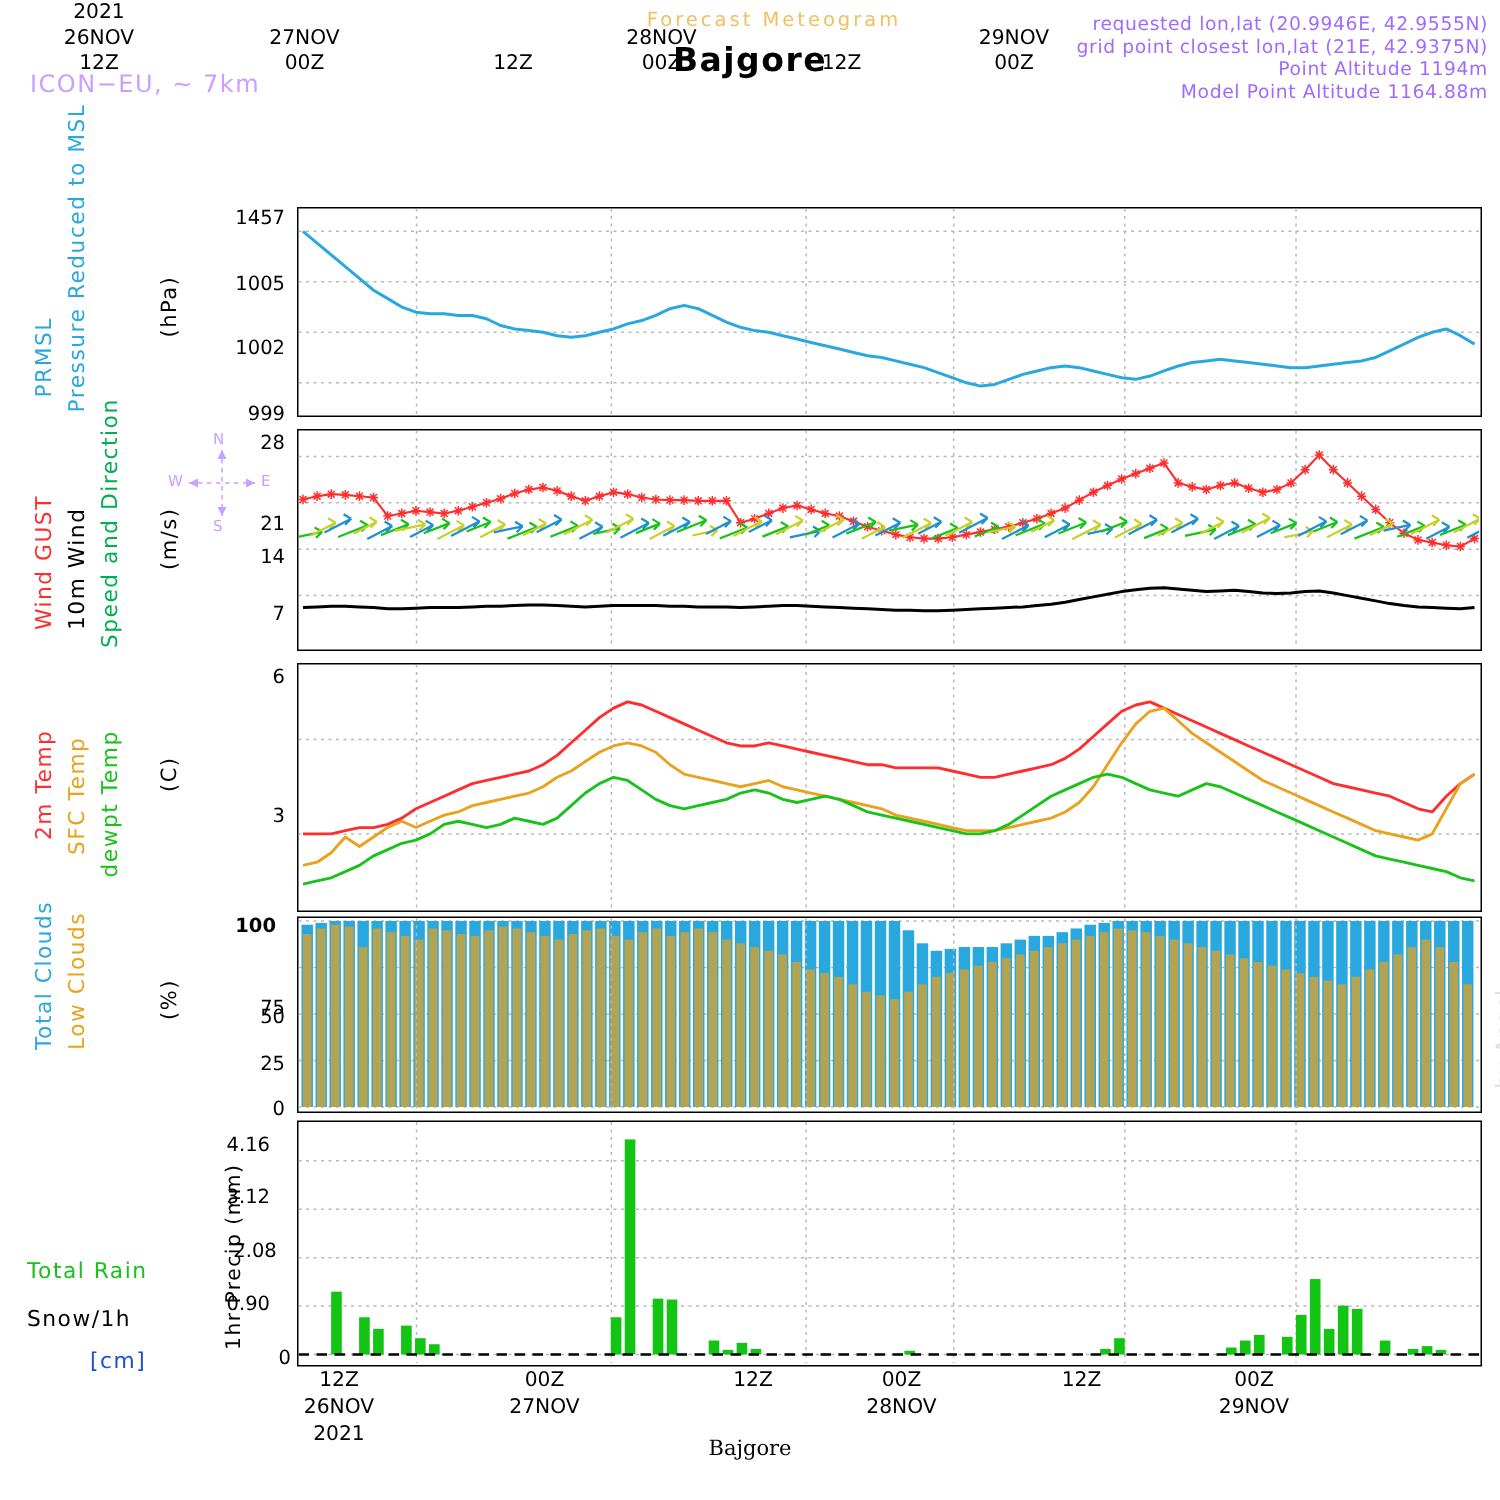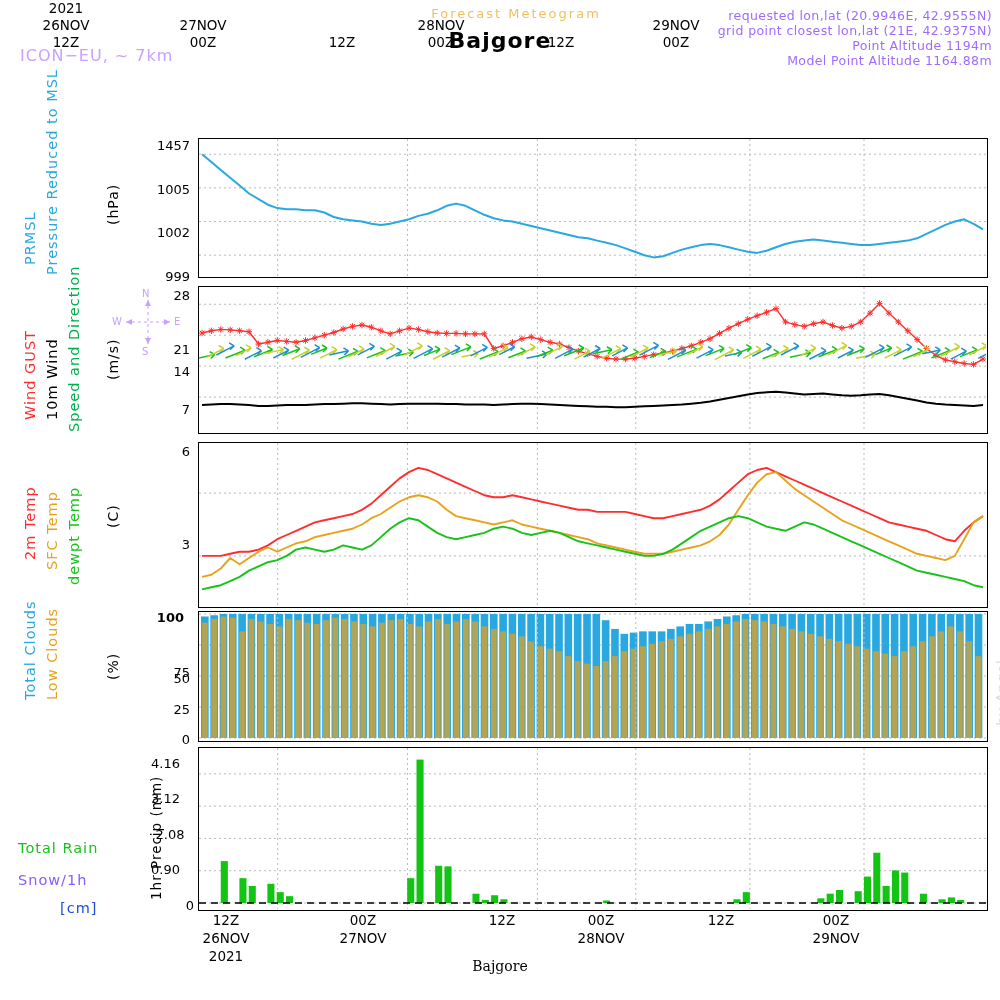--- a/index.html
+++ b/index.html
@@ -585,21 +585,21 @@
       <line x1="78.7" y1="0" x2="78.7" y2="128" stroke="#b9b9b9" stroke-width="1" stroke-dasharray="2,3"></line>
       <line x1="208.555" y1="0" x2="208.555" y2="128" stroke="#b9b9b9" stroke-width="1" stroke-dasharray="2,3"></line>
       <line x1="338.40999999999997" y1="0" x2="338.40999999999997" y2="128" stroke="#b9b9b9" stroke-width="1" stroke-dasharray="2,3"></line>
       <line x1="436.785" y1="0" x2="436.785" y2="128" stroke="#b9b9b9" stroke-width="1" stroke-dasharray="2,3"></line>
       <line x1="550.9" y1="0" x2="550.9" y2="128" stroke="#b9b9b9" stroke-width="1" stroke-dasharray="2,3"></line>
       <line x1="665.015" y1="0" x2="665.015" y2="128" stroke="#b9b9b9" stroke-width="1" stroke-dasharray="2,3"></line>
     </svg>
 </div>
 
 <div class="abs" style="left:18px;top:840px;color:#18c21a;font-size:14.5px;letter-spacing:1px;">Total  Rain</div>
-<div class="abs" style="left:18px;top:872px;color:#8b5cf6;font-size:14.5px;letter-spacing:1px;">Snow/1h</div>
+<div class="abs" style="left:18px;top:872px;color:#000000;font-size:14.5px;letter-spacing:1px;">Snow/1h</div>
 <div class="abs" style="left:60px;top:900px;color:#1d4ed8;font-size:14.5px;letter-spacing:1px;">[cm]</div>
 <div class="rot" style="left:148px;top:900px;color:#000;font-size:13.5px;">1hr Precip (mm)</div>
 <div class="ylab" style="left:150px;top:898px;">0</div>
 <div class="ylab" style="left:136px;top:862px;">0.90</div>
 <div class="ylab" style="left:148px;top:827px;text-align:center;">2.08</div>
 <div class="ylab" style="left:136px;top:791px;">3.12</div>
 <div class="ylab" style="left:136px;top:756px;">4.16</div>
 
 <div class="panel p5">
   <svg id="svg-precip" width="787" height="161" viewBox="0 0 787 161">

